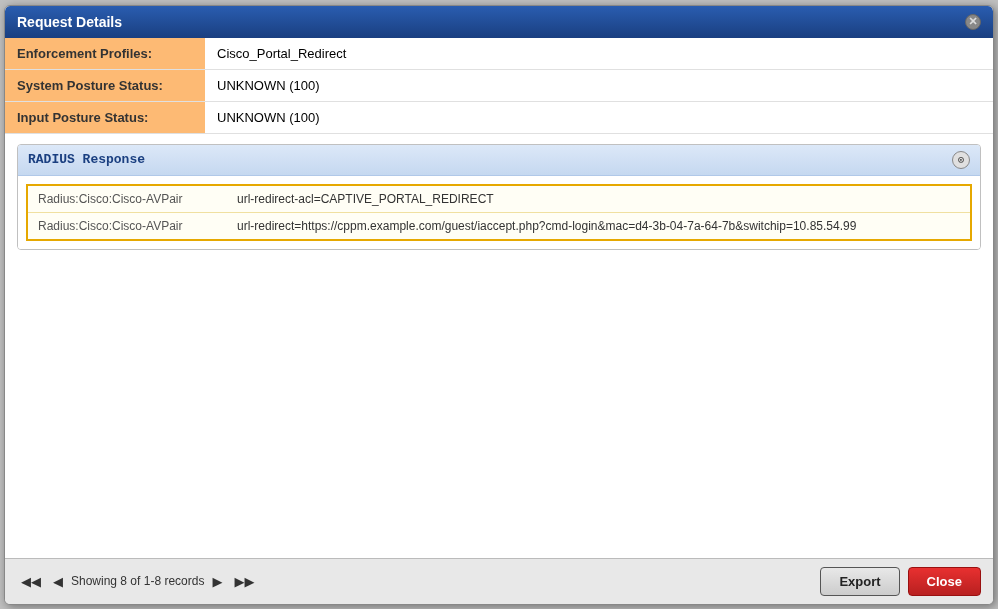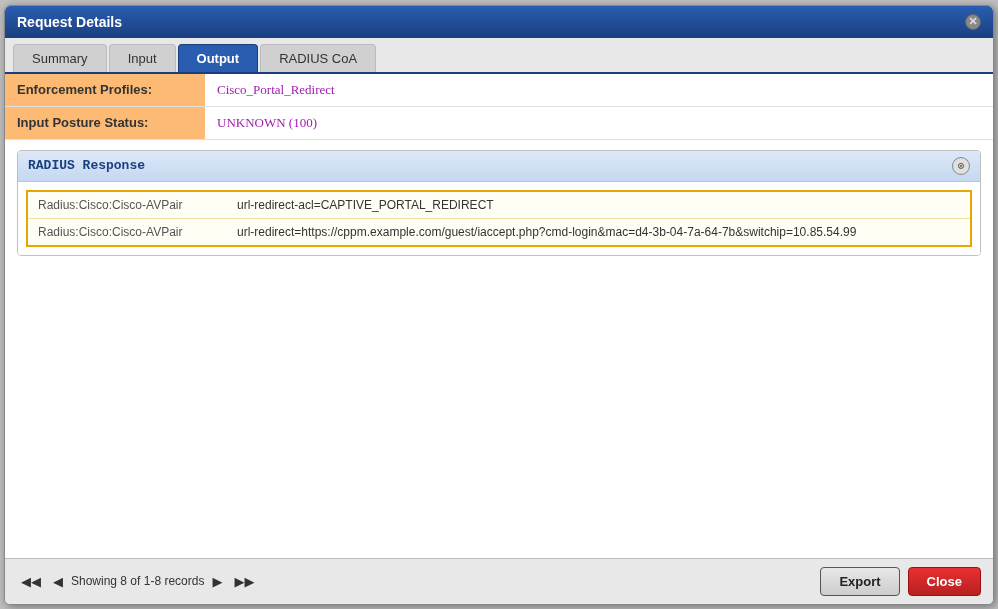--- a/index.html
+++ b/index.html
@@ -90,22 +90,21 @@
       vertical-align: top;
     }
     .info-table tr td:first-child {
       font-weight: bold;
       color: #333;
       white-space: nowrap;
       width: 200px;
       background: #fdba74;
     }
     .info-table tr td:last-child {
-      color: #a21caf;
-      font-family: Liberation Serif, serif;
+      color: #000000;
     }
     .radius-section {
       margin: 10px 12px;
       border: 1px solid #c0c0c0;
       border-radius: 4px;
       overflow: hidden;
     }
     .radius-header {
       background: linear-gradient(to bottom, #dce8f8, #c5d8f0);
       padding: 6px 10px;
@@ -214,41 +213,31 @@
 
 <div class="dialog">
 
   <div class="title-bar">
     <span>Request Details</span>
     <div class="title-bar-close">
       <span>✕</span>
     </div>
   </div>
 
-  <div class="tabs">
-    <div class="tab">
-      <span>Summary</span>
-    </div>
-    <div class="tab">
-      <span>Input</span>
-    </div>
-    <div class="tab active">
-      <span>Output</span>
-    </div>
-    <div class="tab">
-      <span>RADIUS CoA</span>
-    </div>
-  </div>
 
   <div class="content">
     <table class="info-table">
       <tbody>
           <tr>
         <td>Enforcement Profiles:</td>
         <td>Cisco_Portal_Redirect</td>
+      </tr>
+      <tr>
+        <td>System Posture Status:</td>
+        <td>UNKNOWN (100)</td>
       </tr>
       <tr>
         <td>Input Posture Status:</td>
         <td>UNKNOWN (100)</td>
       </tr>
     </tbody>
       </table>
 
     <div class="radius-section">
       <div class="radius-header">

